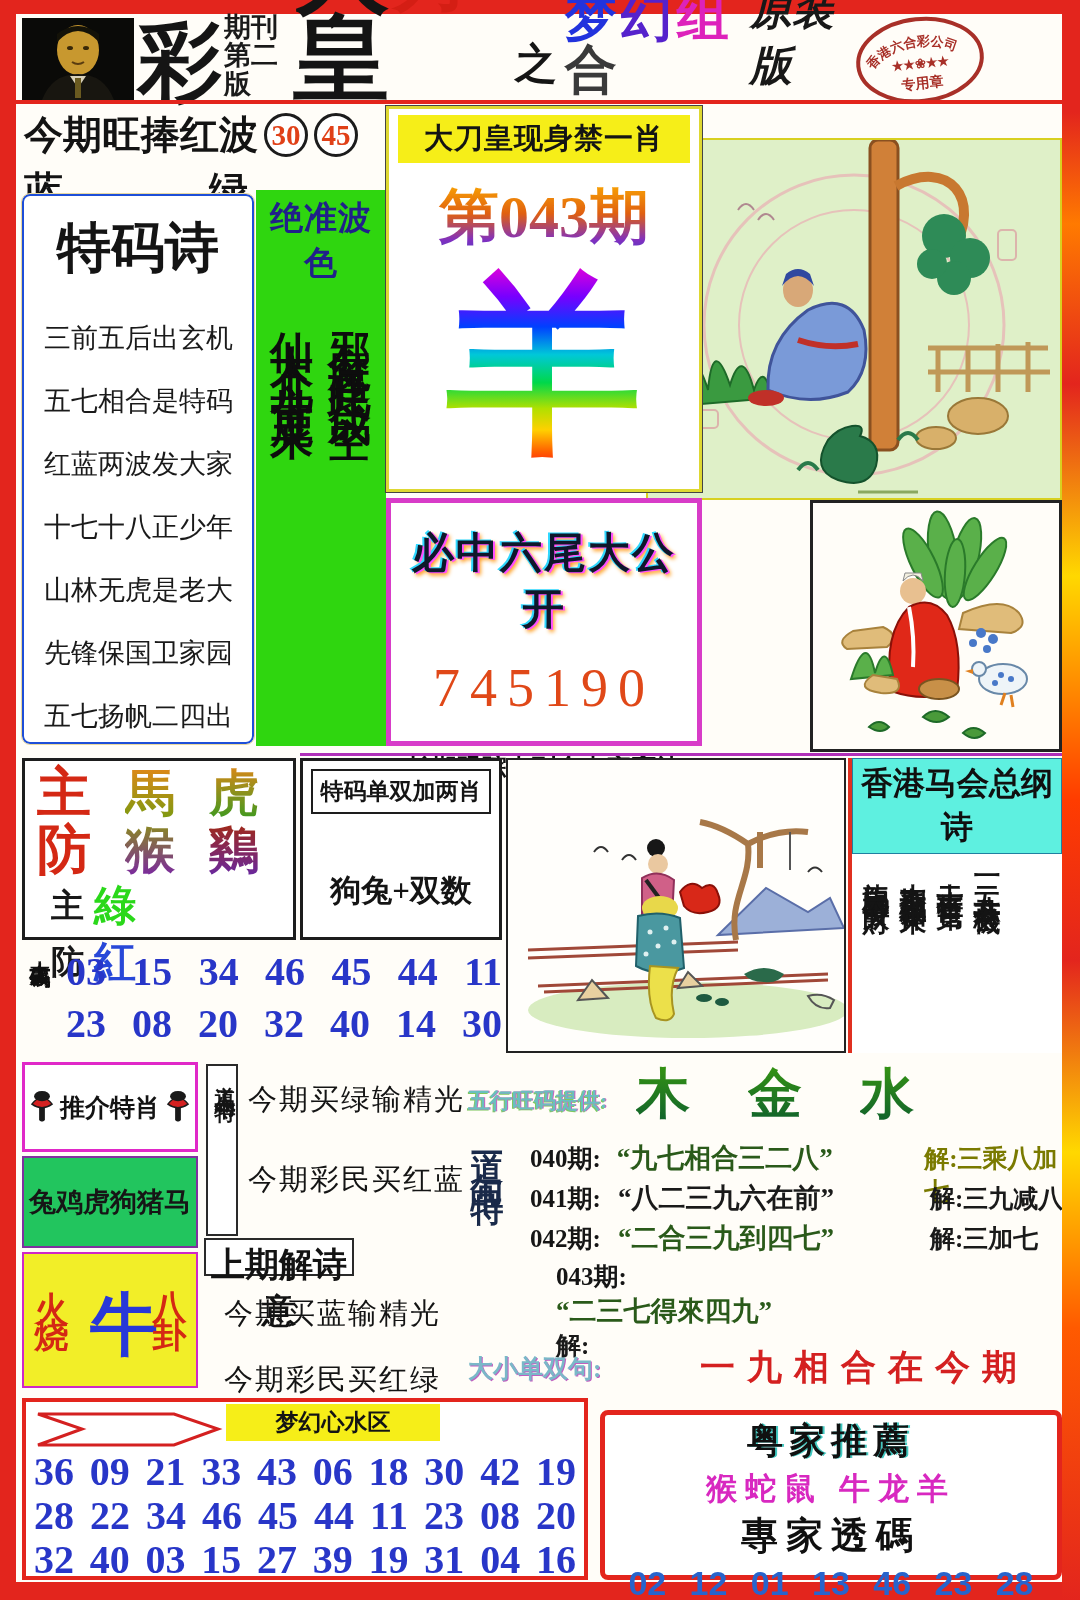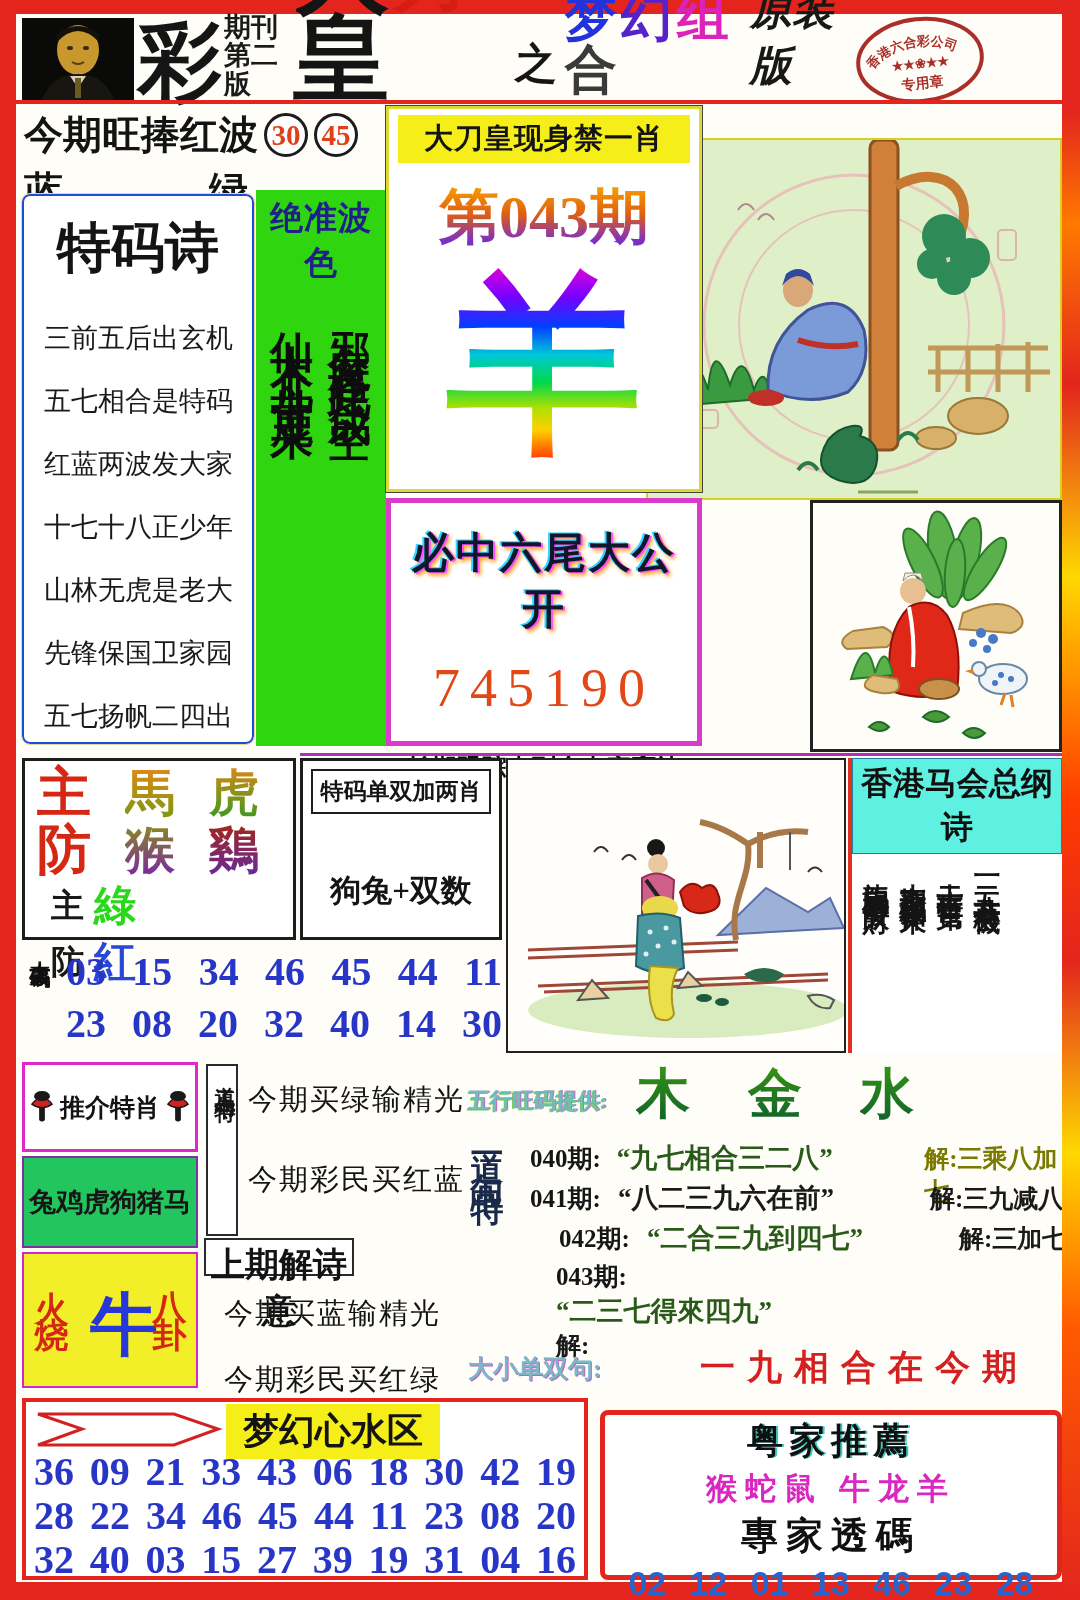--- a/index.html
+++ b/index.html
@@ -101,21 +101,21 @@
     background:linear-gradient(180deg,#3a9a10,#0a5a30); -webkit-background-clip:text; background-clip:text; color:transparent; }
   .dao1 { font-size:33px; font-weight:bold; color:#1a2a4a; letter-spacing:10px; line-height:1; }
   .entry { display:flex; align-items:baseline; }
   .e-period { width:88px; font-size:25px; font-weight:bold; color:#151515; }
   .e-quote  { width:286px; font-size:27px; font-weight:bold; }
   .e-jie    { font-size:25px; font-weight:bold; margin-left:26px; }
   .dx-label { font-size:25px; font-weight:bold; color:#7ab8c8; text-shadow:1px 1px 0 #c060c0; }
   .dx-text  { font-size:35px; font-weight:bold; color:#d42020; letter-spacing:12px; }
 
   .dream-box { border:4px solid #e3251d; background:#fff; }
-  .dream-banner { position:absolute; left:200px; top:2px; width:214px; background:#f6ee18; font-size:36px; font-weight:bold;
+  .dream-banner { position:absolute; left:200px; top:2px; width:214px; background:#f6ee18; font-size:23px; font-weight:bold;
                   color:#141414; text-align:center; padding:3px 0; }
   .dream-rows { position:absolute; left:8px; right:8px; top:48px; }
   .dream-rows .numrow { font-size:40px; line-height:44px; }
 
   .ex-box { border:5px solid #e3251d; border-radius:8px; background:#fff; text-align:center; }
   .ex-t1 { font-size:36px; font-weight:bold; color:#101010; text-shadow:2px 0 0 #40c8c0; margin-top:2px; letter-spacing:6px; }
   .ex-animals { font-size:31px; font-weight:bold; color:#d828c0; letter-spacing:8px; margin-top:2px; }
   .ex-t2 { font-size:37px; font-weight:bold; color:#101010; letter-spacing:8px; margin-top:1px; }
   .ex-nums { display:flex; justify-content:space-evenly; font-size:34px; font-weight:bold; color:#2864cc; margin-top:3px;
              font-family:"Liberation Sans","DejaVu Sans",sans-serif; }
@@ -433,21 +433,21 @@
   <div class="abs entry" style="left:530px;top:1140px;">
     <span class="e-period">040期:</span>
     <span class="e-quote" style="color:#2a5a1a;">“九七相合三二八”</span>
     <span class="e-jie" style="color:#7a7a00;">解:三乘八加七</span>
   </div>
   <div class="abs entry" style="left:530px;top:1180px;">
     <span class="e-period">041期:</span>
     <span class="e-quote" style="color:#1a1a1a;">“八二三九六在前”</span>
     <span class="e-jie" style="color:#1a1a1a;">解:三九减八</span>
   </div>
-  <div class="abs entry" style="left:530px;top:1220px;margin-left:29px;">
+  <div class="abs entry" style="left:530px;top:1220px;">
     <span class="e-period">042期:</span>
     <span class="e-quote" style="color:#2a5a1a;">“二合三九到四七”</span>
     <span class="e-jie" style="color:#1a1a1a;">解:三加七</span>
   </div>
   <div class="abs entry" style="left:530px;top:1260px;flex-direction:column;">
     <span class="e-period">043期:</span>
     <span class="e-quote" style="color:#2a5a1a;">“二三七得來四九”</span>
     <span class="e-jie" style="color:#1a1a1a;">解:</span>
   </div>
 

